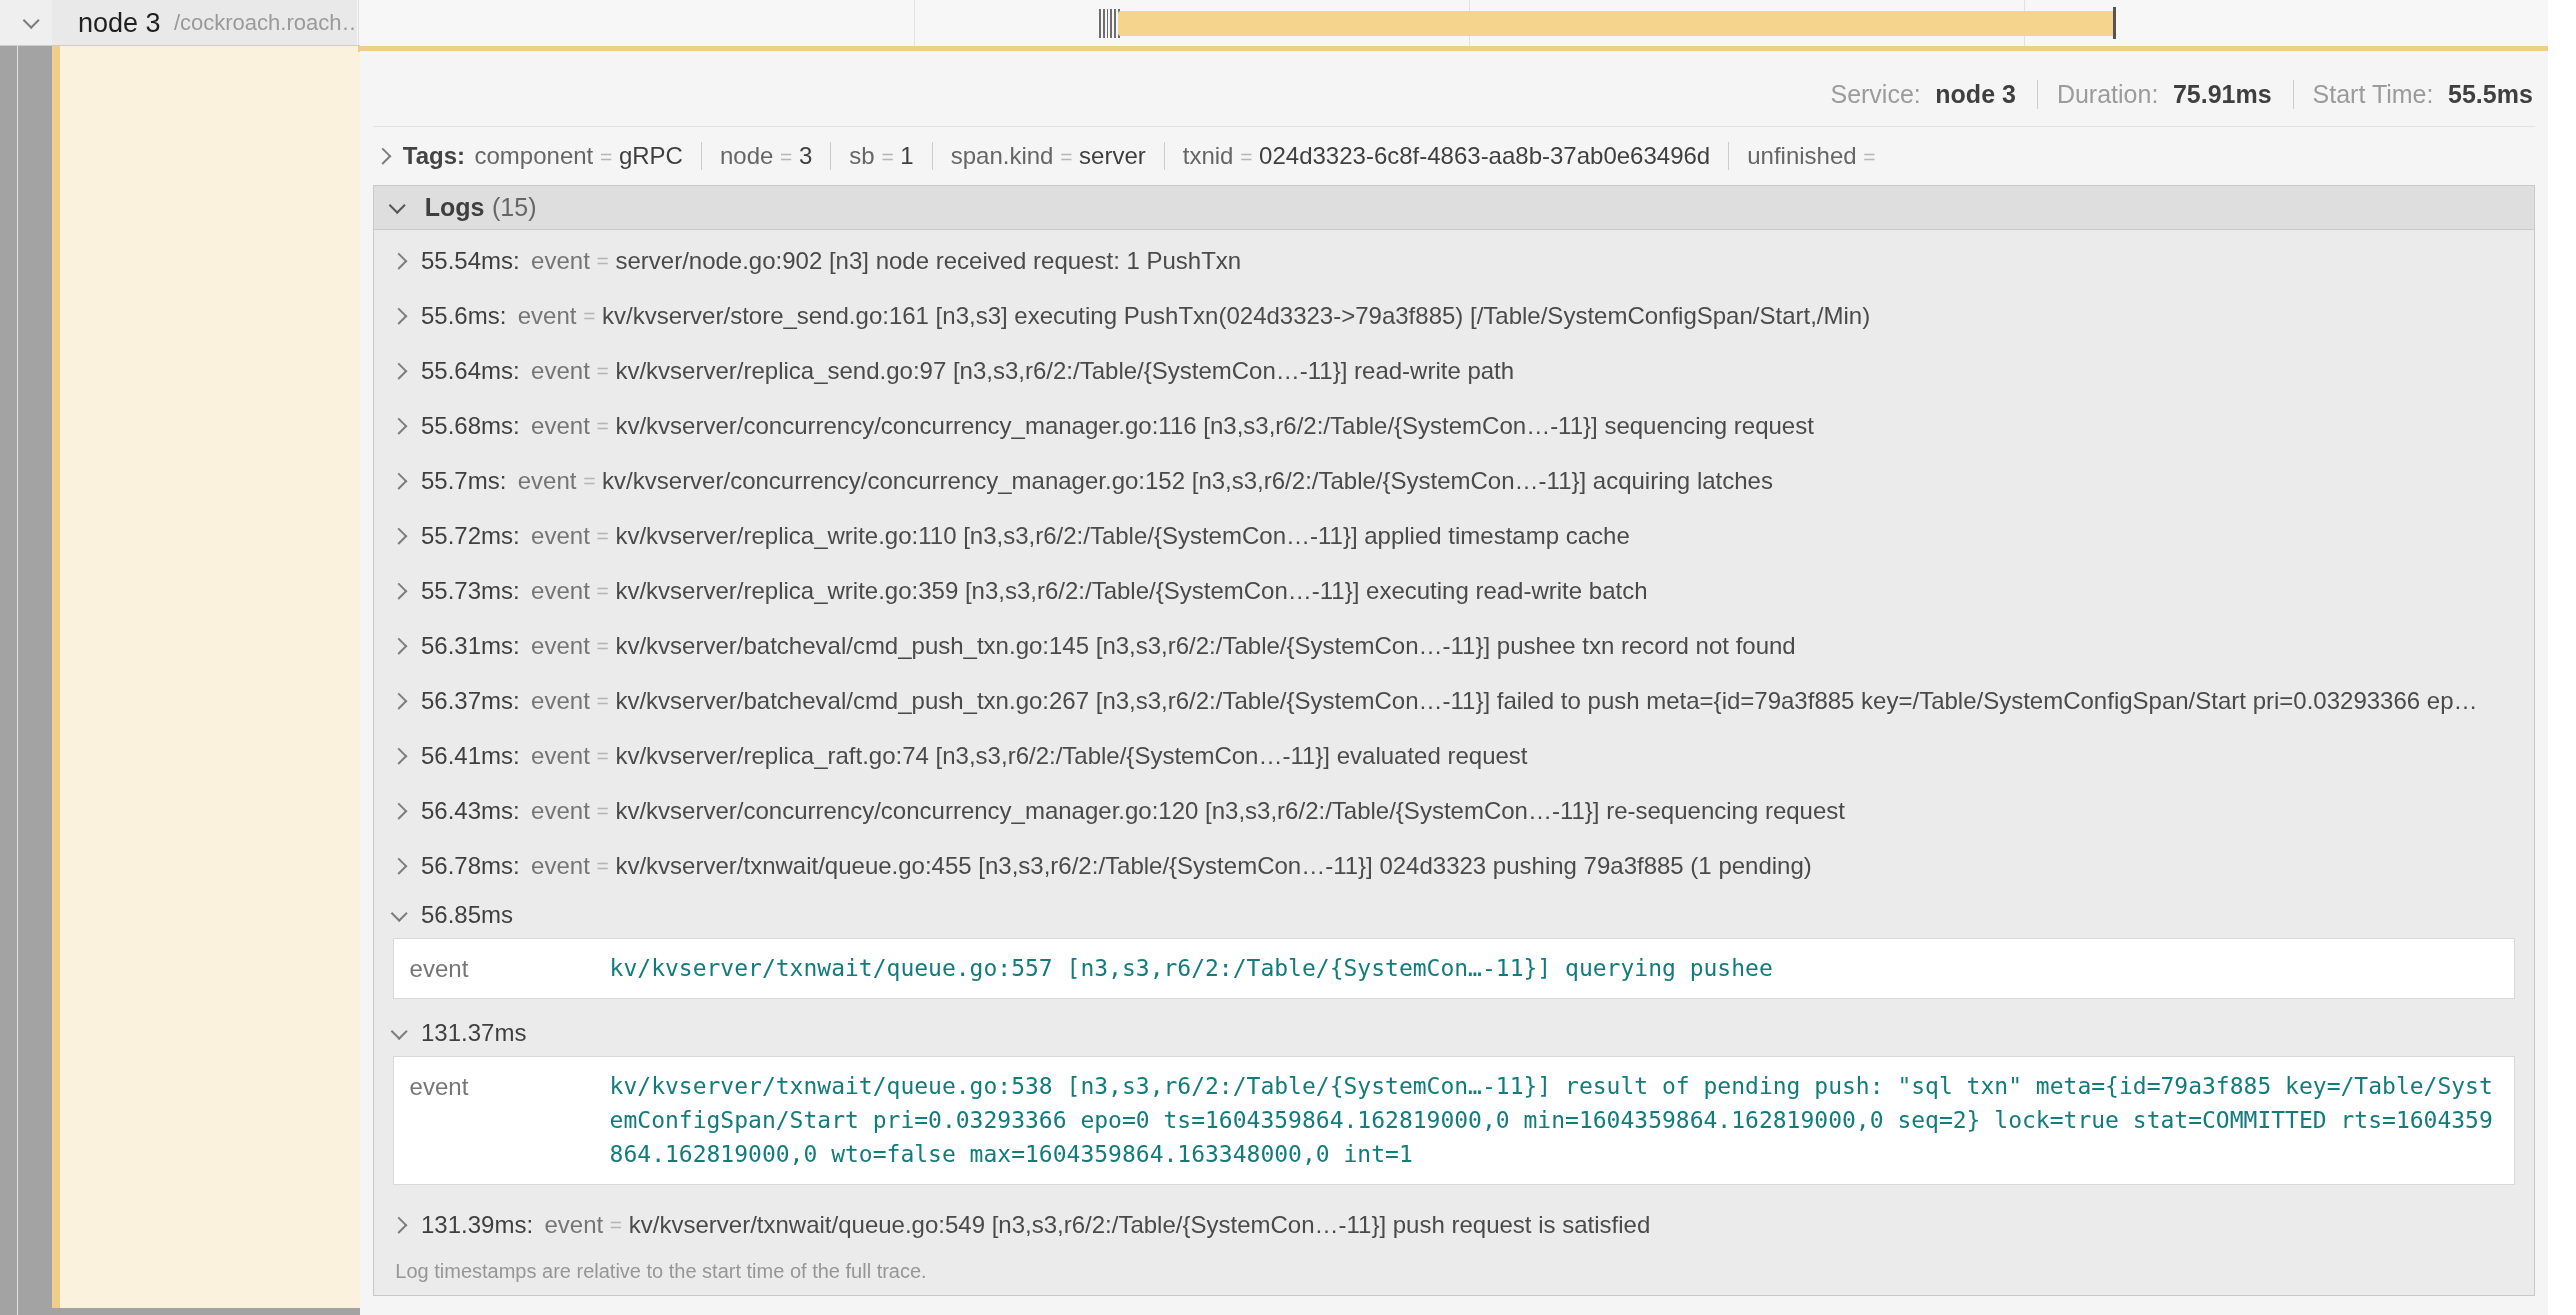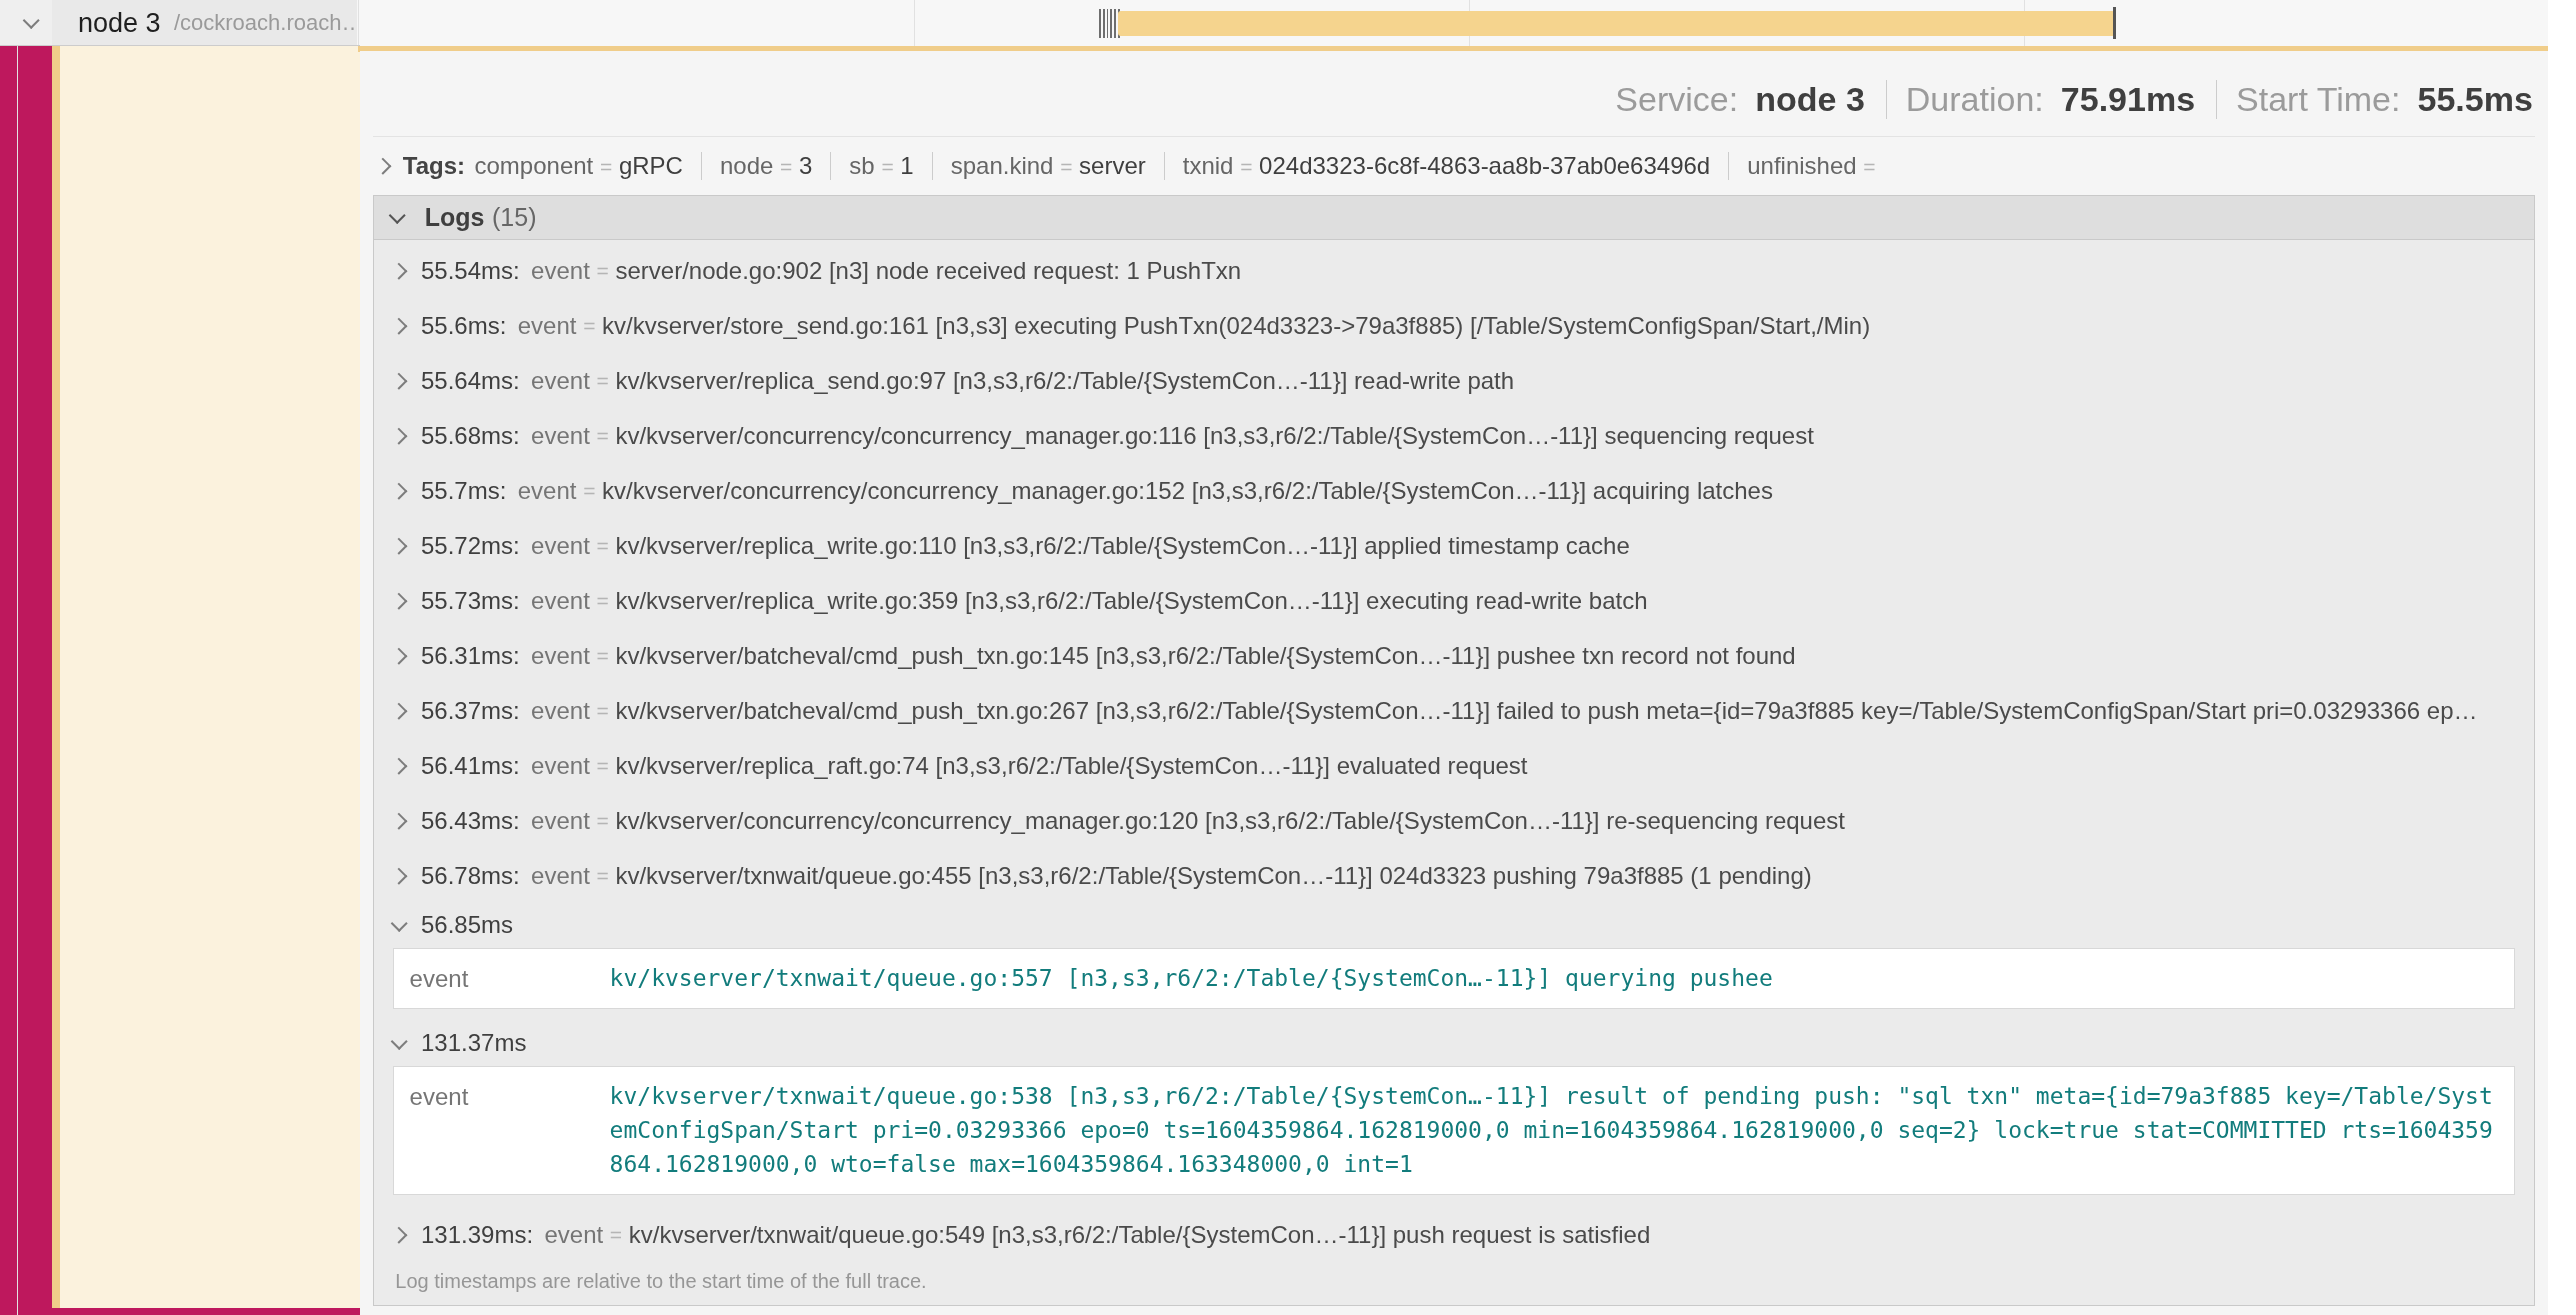--- a/index.html
+++ b/index.html
@@ -4,21 +4,21 @@
 <style>
   :root{
     --accent-tan:#f0cd8a;
     --bar-tan:#f5d48e;
     --row-cream:#fbf2dd;
     --mono-teal:#127c7c;
   }
   *{box-sizing:border-box;margin:0;padding:0}
   html,body{width:2576px;height:1316px;background:#fff;overflow:hidden;
     font-family:"Liberation Sans","DejaVu Sans",sans-serif;}
-  .stage{position:relative;width:2548px;height:1316px;background:#be185d}
+  .stage{position:relative;width:2548px;height:1316px;background:#a3a3a3}
 
   
   .vline-left{position:absolute;left:17px;top:0;bottom:0;width:1px;background:#e2e2e2}
   .accent-stripe{position:absolute;left:52px;width:7.6px;top:0;bottom:7.6px;background:var(--accent-tan)}
   .cream-col{position:absolute;left:60px;width:300px;top:46px;bottom:7.6px;background:var(--row-cream)}
 
   
   .top-row{position:absolute;left:0;top:0;right:0;height:46px;background:#f7f7f7}
   .top-left-pad{position:absolute;left:0;top:0;width:52px;height:46px;background:#efefef}
   .top-collapse{position:absolute;left:25px;top:16px}
@@ -36,21 +36,21 @@
   .span-end{position:absolute;left:1755px;top:6.7px;width:2.9px;height:32px;background:#555}
   .top-border-left{position:absolute;top:45px;left:0;width:360px;height:1px;background:#ccc}
   .panel-top-border{position:absolute;left:358px;right:0;top:46px;height:5.7px;background:var(--accent-tan)}
 
   
   .detail{position:absolute;left:360px;top:51px;right:0;bottom:0;background:#f5f5f5;
     padding:15.3px 13.3px 0 13.3px;overflow:hidden}
   .dhead{display:flex;align-items:baseline;border-bottom:1px solid #e3e3e3;
     padding:13.3px 1.9px 17px 1.9px}
   .dhead h2{font-size:34px;font-weight:bold;color:#3c3c3c;letter-spacing:-0.3px}
-  .meta{margin-left:auto;display:flex;align-items:baseline;font-size:34px;white-space:nowrap}
+  .meta{margin-left:auto;display:flex;align-items:baseline;font-size:25px;white-space:nowrap}
   .meta-item .mlabel{color:#9b9b9b}
   .meta-item .mvalue{color:#3f3f3f;font-weight:bold;margin-left:7.6px}
   .meta-item + .meta-item{border-left:1px solid #ccc;padding-left:19px;margin-left:21px}
 
   .tags-row{display:flex;align-items:center;padding:15.3px 0 11.4px 3.8px;font-size:24px}
   .tags-label{font-weight:bold;color:#444;margin:0 9.5px 0 13.3px}
   .tags-list{display:flex;align-items:center}
   .tag-item{display:flex;align-items:baseline;white-space:nowrap}
   .tag-item .tkey{color:#666}
   .tag-item .teq{color:#b5b5b5;margin:0 6.7px;font-size:21px}

